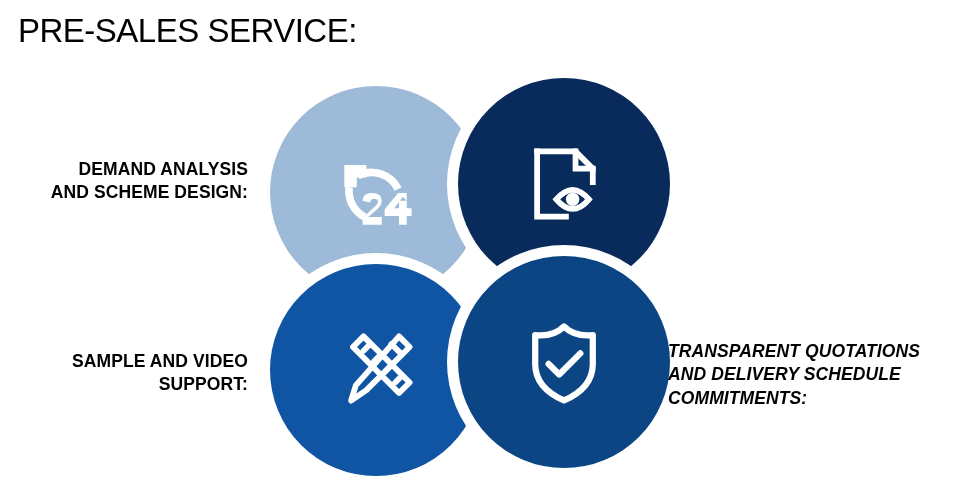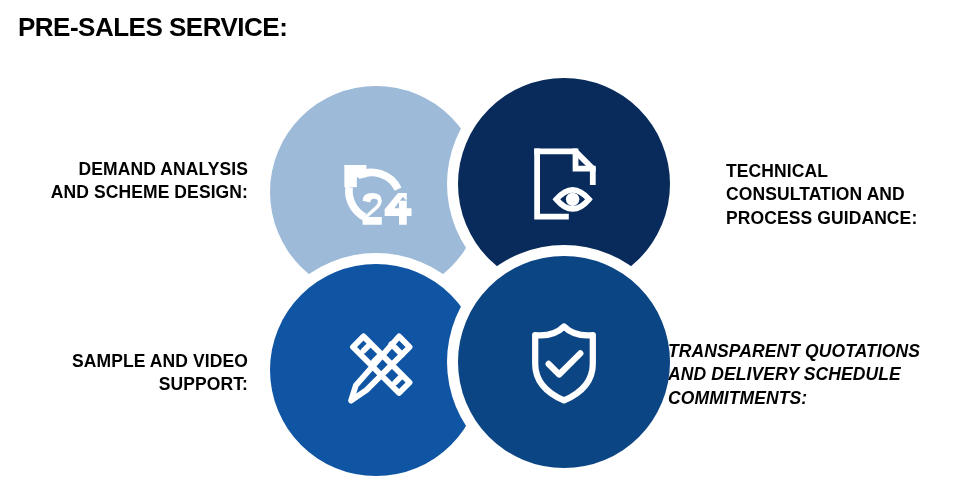--- a/index.html
+++ b/index.html
@@ -12,22 +12,22 @@
   #canvas {
     position: relative;
     width: 960px; height: 498px;
     background: #ffffff;
   }
 
   
   .title {
     position: absolute;
     left: 18px; top: 12px;
-    font-size: 26px;
-    font-weight: 700;
+    font-size: 33px;
+    font-weight: 400;
     letter-spacing: -0.5px;
     color: #000000;
     white-space: nowrap;
   }
 
   
   .cluster {
     position: absolute;
     left: 262px; top: 78px;
     width: 420px; height: 400px;
@@ -176,23 +176,20 @@
           </g>
         </svg>
       </div>
     </div>
 
   </div>
 
   <div class="label label-tl">DEMAND ANALYSIS
 AND SCHEME DESIGN:</div>
 
-  <div class="label label-tr">TECHNICAL
-CONSULTATION AND
-PROCESS GUIDANCE:</div>
 
   <div class="label label-bl">SAMPLE AND VIDEO
 SUPPORT:</div>
 
   <div class="label label-br">TRANSPARENT QUOTATIONS
 AND DELIVERY SCHEDULE
 COMMITMENTS:</div>
 
 </div>
 

